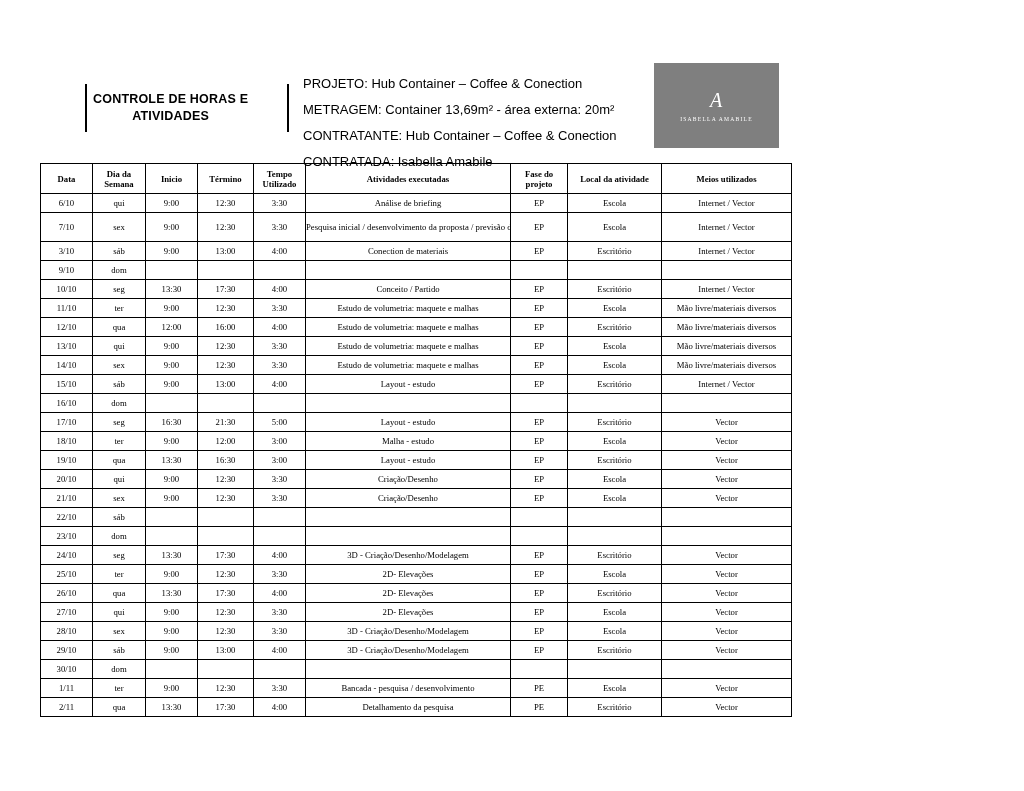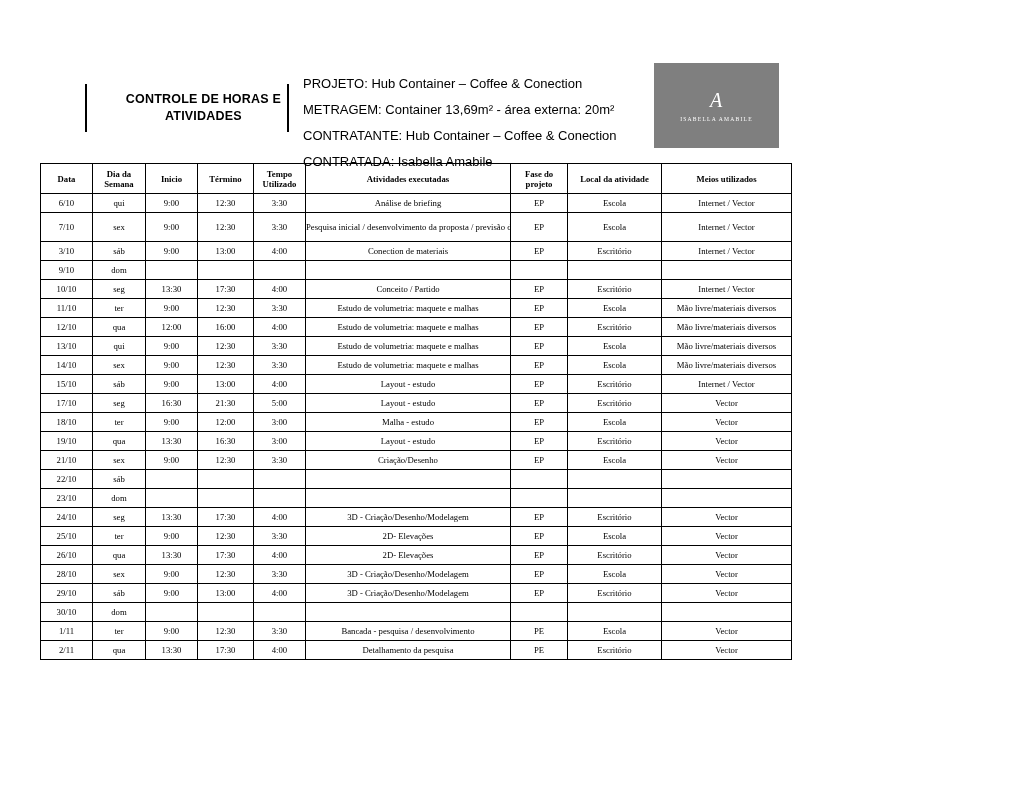--- a/index.html
+++ b/index.html
@@ -36,21 +36,21 @@
   .title-box {
     position: absolute;
     left: 55px;
     top: 24px;
     width: 200px;
     height: 48px;
     border-left: 2px solid #000;
     border-right: 2px solid #000;
     display: flex;
     align-items: center;
-    justify-content: flex-end;
+    justify-content: flex-start;
     text-align: center;
   }
   .title-box .title-text {
     font-size: 12.5px;
     font-weight: bold;
     line-height: 1.35;
     letter-spacing: 0.2px;
     padding: 0 6px;
   }
 
@@ -303,20 +303,31 @@
           <td>sáb</td>
           <td>9:00</td>
           <td>13:00</td>
           <td>4:00</td>
           <td class="act">Layout - estudo</td>
           <td>EP</td>
           <td>Escritório</td>
           <td>Internet / Vector</td>
         </tr>
         <tr>
+          <td>16/10</td>
+          <td>dom</td>
+          <td></td>
+          <td></td>
+          <td></td>
+          <td class="act"></td>
+          <td></td>
+          <td></td>
+          <td></td>
+        </tr>
+        <tr>
           <td>17/10</td>
           <td>seg</td>
           <td>16:30</td>
           <td>21:30</td>
           <td>5:00</td>
           <td class="act">Layout - estudo</td>
           <td>EP</td>
           <td>Escritório</td>
           <td>Vector</td>
         </tr>
@@ -336,20 +347,31 @@
           <td>qua</td>
           <td>13:30</td>
           <td>16:30</td>
           <td>3:00</td>
           <td class="act">Layout - estudo</td>
           <td>EP</td>
           <td>Escritório</td>
           <td>Vector</td>
         </tr>
         <tr>
+          <td>20/10</td>
+          <td>qui</td>
+          <td>9:00</td>
+          <td>12:30</td>
+          <td>3:30</td>
+          <td class="act">Criação/Desenho</td>
+          <td>EP</td>
+          <td>Escola</td>
+          <td>Vector</td>
+        </tr>
+        <tr>
           <td>21/10</td>
           <td>sex</td>
           <td>9:00</td>
           <td>12:30</td>
           <td>3:30</td>
           <td class="act">Criação/Desenho</td>
           <td>EP</td>
           <td>Escola</td>
           <td>Vector</td>
         </tr>
@@ -402,20 +424,31 @@
           <td>qua</td>
           <td>13:30</td>
           <td>17:30</td>
           <td>4:00</td>
           <td class="act">2D- Elevações</td>
           <td>EP</td>
           <td>Escritório</td>
           <td>Vector</td>
         </tr>
         <tr>
+          <td>27/10</td>
+          <td>qui</td>
+          <td>9:00</td>
+          <td>12:30</td>
+          <td>3:30</td>
+          <td class="act">2D- Elevações</td>
+          <td>EP</td>
+          <td>Escola</td>
+          <td>Vector</td>
+        </tr>
+        <tr>
           <td>28/10</td>
           <td>sex</td>
           <td>9:00</td>
           <td>12:30</td>
           <td>3:30</td>
           <td class="act">3D - Criação/Desenho/Modelagem</td>
           <td>EP</td>
           <td>Escola</td>
           <td>Vector</td>
         </tr>

